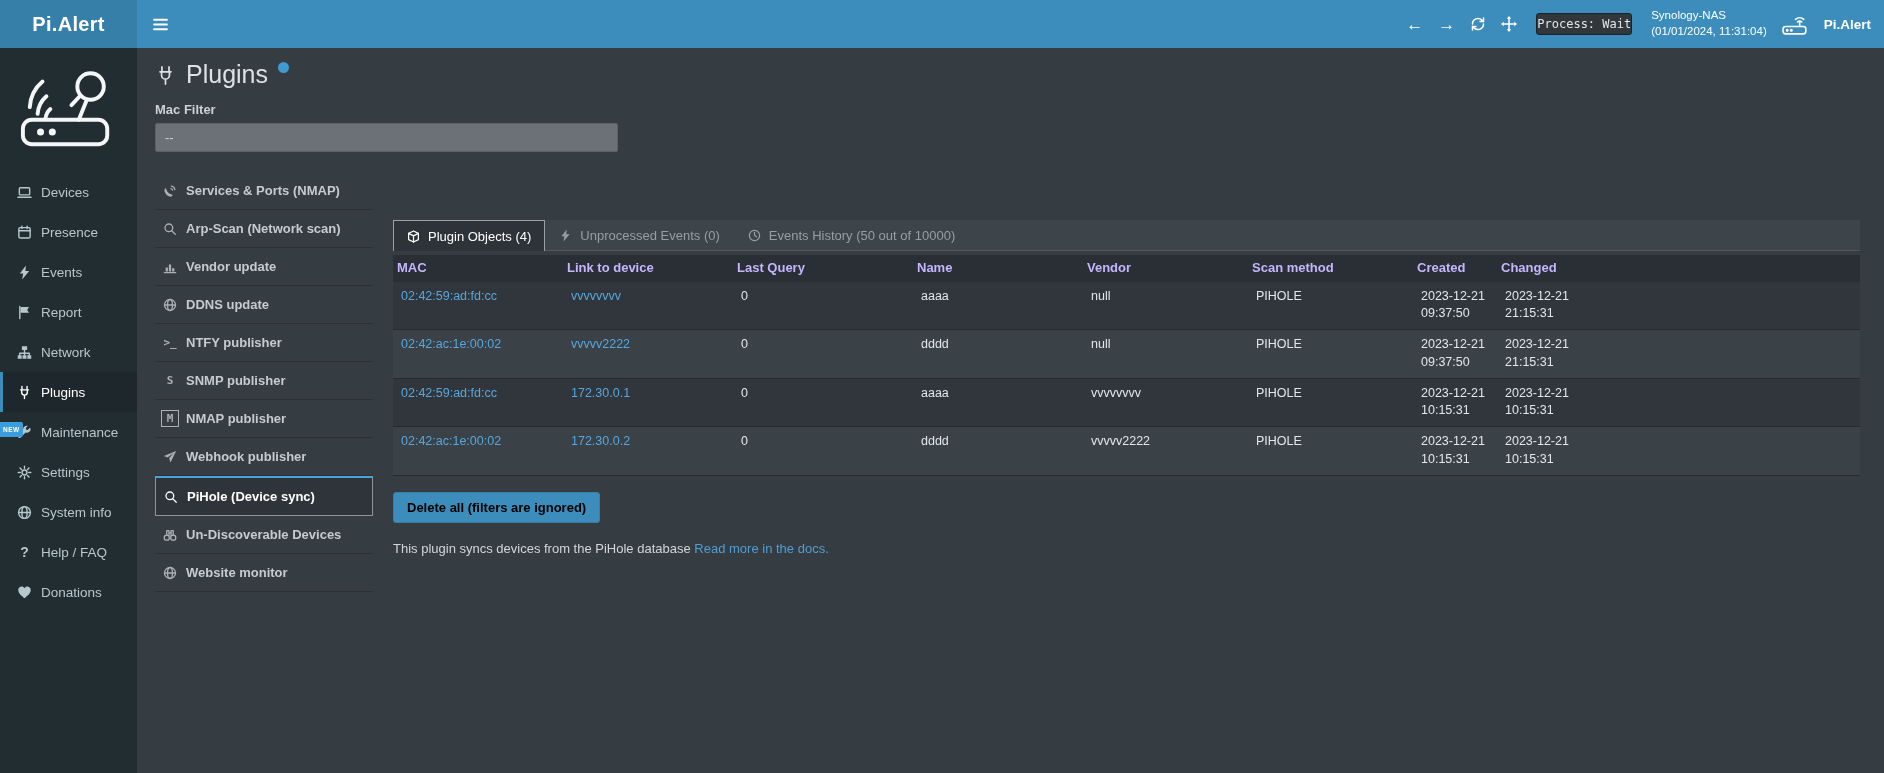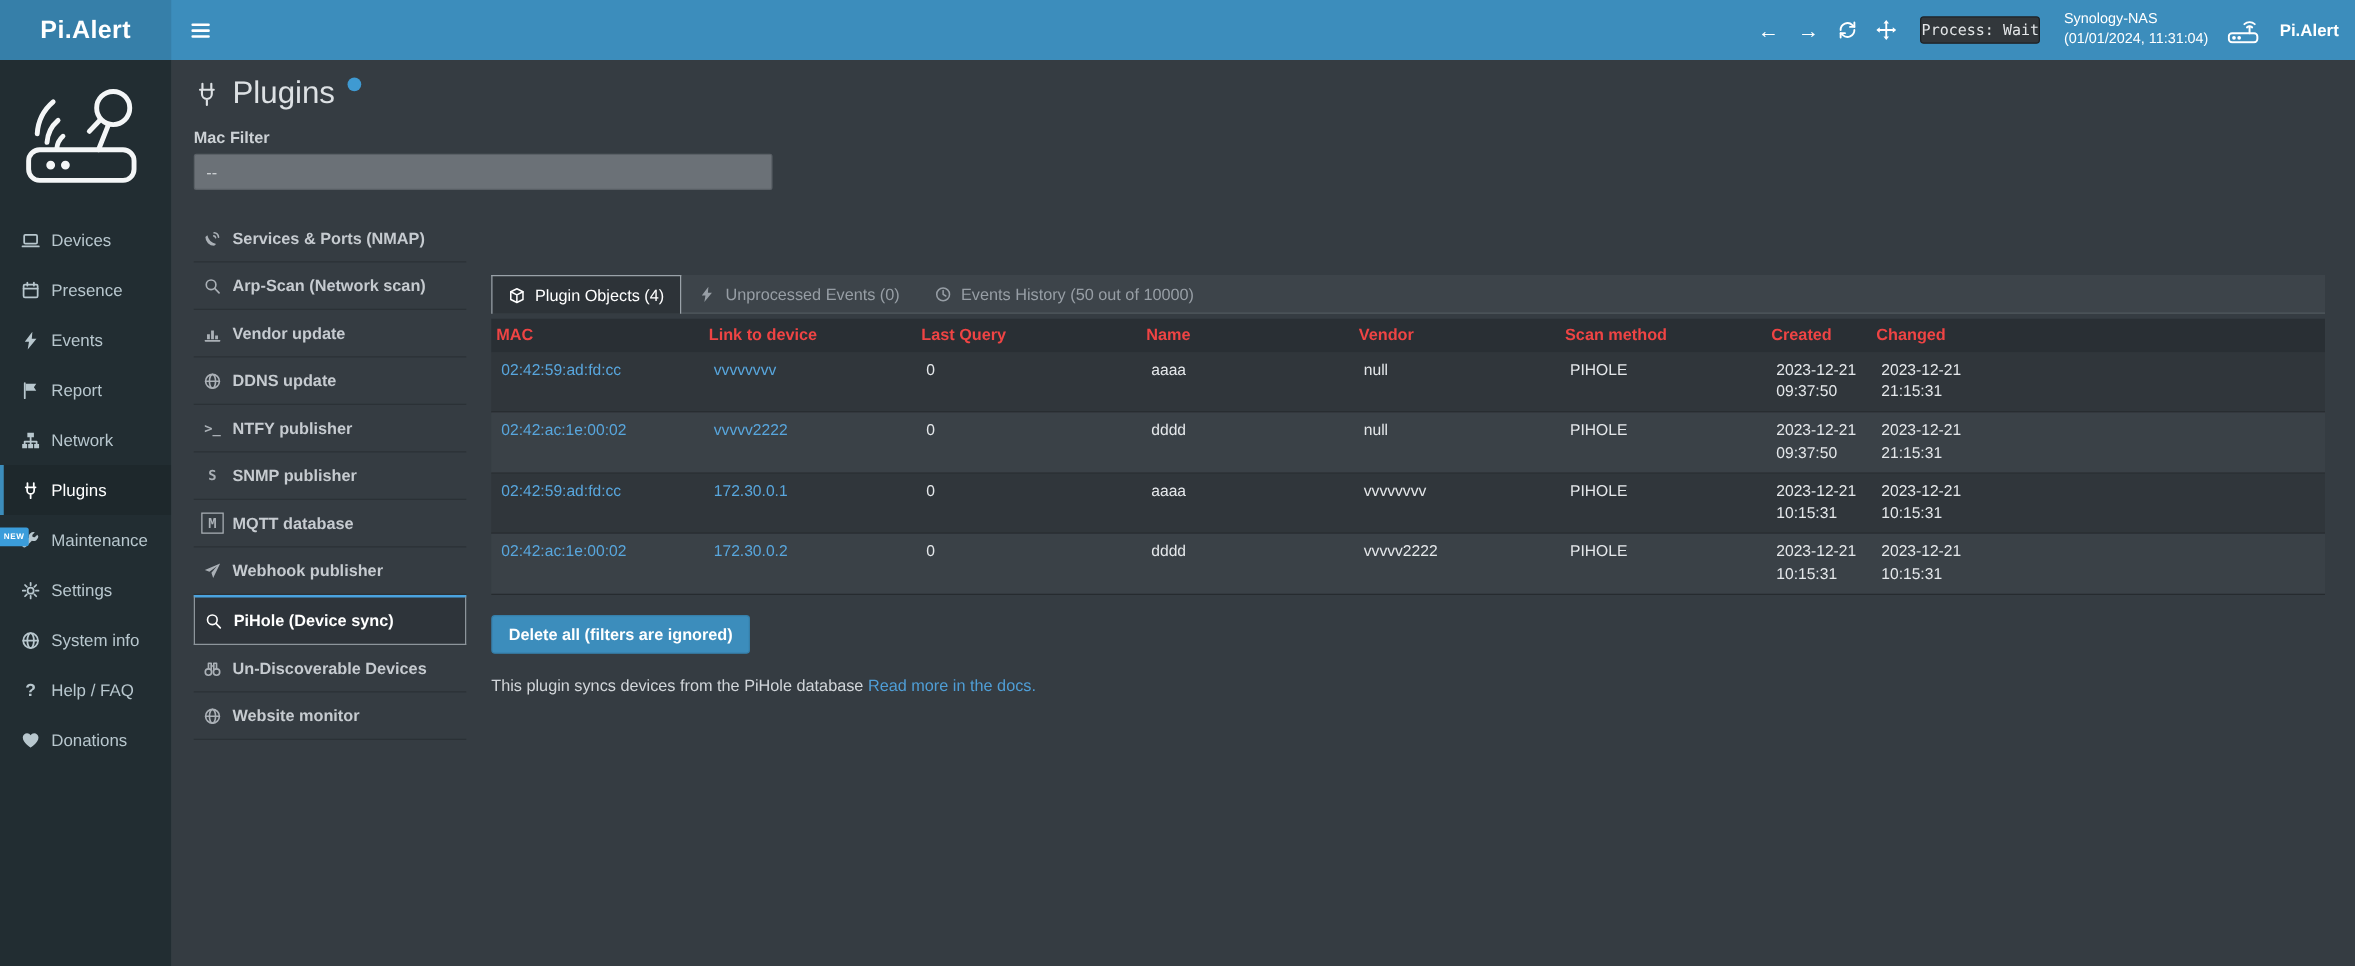--- a/index.html
+++ b/index.html
@@ -54,28 +54,28 @@
 
   .plugin-content{flex:1;min-width:0}
   .tabs{display:flex;margin-top:12px;background:#3d444a;border-bottom:1px solid #50585e}
   .tab{display:flex;align-items:center;gap:8px;padding:7px 13px;font-size:13px;color:#979ea5;cursor:pointer;border:1px solid transparent;border-bottom:none}
   .tab svg{width:13px;height:13px}
   .tab.active{background:#2d3338;color:#fff;border-color:#9aa2a9;margin-bottom:-1px}
 
   .tbl{margin-top:4px}
   .tr{display:grid;grid-template-columns:170px 170px 180px 170px 165px 165px 84px 84px 1fr}
   .tr.th{background:#292f34}
-  .tr.th .td{font-weight:700;font-size:13px;color:#ef4444;padding:4px}
+  .tr.th .td{font-weight:700;font-size:13px;color:#c4b5fd;padding:4px}
   .td{padding:6px 8px;font-size:12.5px;color:#e4e7ea;line-height:1.42}
   .tr.body{border-bottom:1px solid #262b2f;min-height:44px}
   .tr.odd{background:#30363b}
   .tr.even{background:#3a4147}
   .td.link{color:#58a6dd;cursor:pointer}
 
-  .btn-delete{margin-top:16px;background:#3c8dbc;border:1px solid #367fa9;color:#ffffff;font-size:13px;font-weight:600;padding:7px 13px;border-radius:3px;cursor:pointer;font-family:inherit;display:inline-block}
+  .btn-delete{margin-top:16px;background:#3c8dbc;border:1px solid #367fa9;color:#000000;font-size:13px;font-weight:600;padding:7px 13px;border-radius:3px;cursor:pointer;font-family:inherit;display:inline-block}
   .note{margin-top:18px;font-size:13px;color:#d2d6da}
   .note a{color:#4f9ed6;text-decoration:none;cursor:pointer}
 </style>
 </head>
 <body>
 
 <div class="header">
   <div class="brand">
     <span>Pi.Alert</span>
   </div>
@@ -293,21 +293,21 @@
       <div class="plugin-item">
         <span class="txt-ic">&gt;_</span>
         <span>NTFY publisher</span>
       </div>
       <div class="plugin-item">
         <span class="txt-ic">S</span>
         <span>SNMP publisher</span>
       </div>
       <div class="plugin-item">
         <span class="txt-ic" style="outline:1px solid #aab0b6;outline-offset:1px">M</span>
-        <span>MQTT database</span>
+        <span>NMAP publisher</span>
       </div>
       <div class="plugin-item">
         <span>
             <svg viewBox="0 0 16 16">
               <path class="icf" d="M15 1L1 6.8l4.2 1.7L12 3.5 7 9.3l1.6 4.9z"></path>
             </svg>
           </span>
         <span>Webhook publisher</span>
       </div>
       <div class="plugin-item active">

